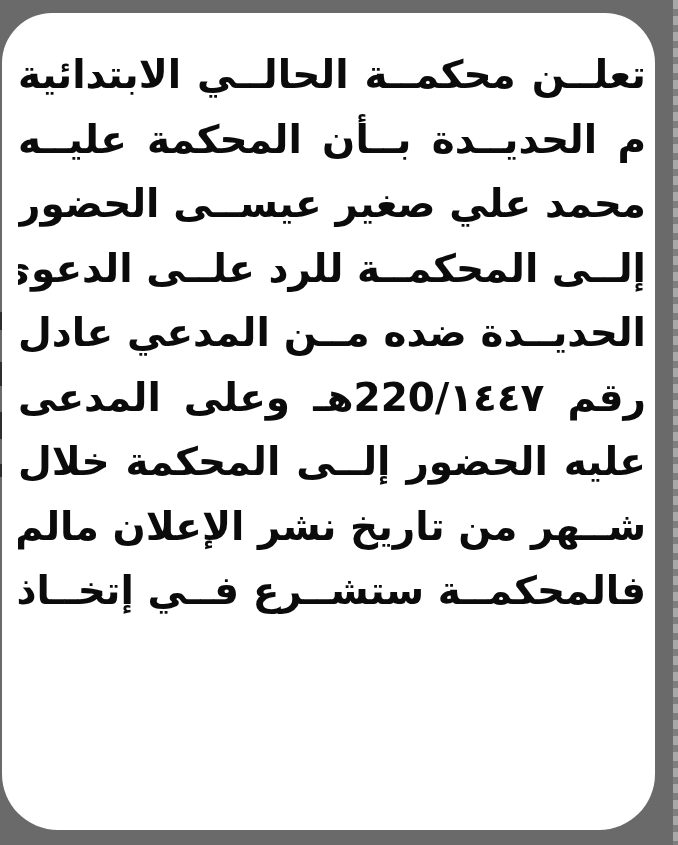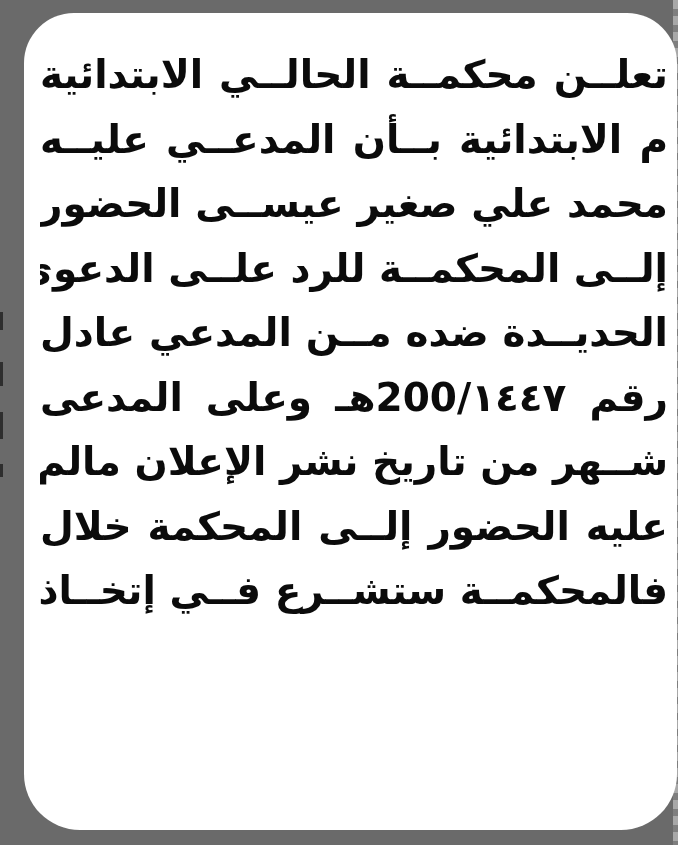--- a/index.html
+++ b/index.html
@@ -22,21 +22,21 @@
     width: 5px;
     height: 845px;
     background: repeating-linear-gradient(180deg,
       #b3b3b3 0px, #b3b3b3 9px,
       #828282 9px, #828282 16px);
     opacity: 0.85;
   }
   
   #notice-box {
     position: absolute;
-    left: 24px;
+    left: 2px;
     top: 13px;
     width: 653px;
     height: 817px;
     background: #ffffff;
     border-radius: 50px 50px 56px 56px;
     box-sizing: border-box;
     padding: 30px 9px 6px 16px;
     overflow: hidden;
   }
   .notice-line {
@@ -74,23 +74,23 @@
 
   <div id="col-sep"></div>
 
   <div class="print-artifact" id="artifact-1"></div>
   <div class="print-artifact" id="artifact-2"></div>
   <div class="print-artifact" id="artifact-3"></div>
   <div class="print-artifact" id="artifact-4"></div>
 
   <div id="notice-box">
     <div class="notice-line">تعلــن محكمــة الحالــي الابتدائية</div>
-    <div class="notice-line">م الابتدائية بــأن المدعــي عليــه</div>
+    <div class="notice-line">م الحديــدة بــأن المحكمة عليــه</div>
     <div class="notice-line">محمد علي صغير عيســى الحضور</div>
     <div class="notice-line">إلــى المحكمــة للرد علــى الدعوى</div>
     <div class="notice-line">الحديــدة ضده مــن المدعي عادل</div>
-    <div class="notice-line">رقم 200/١٤٤٧هـ وعلى المدعى</div>
+    <div class="notice-line">رقم 220/١٤٤٧هـ وعلى المدعى</div>
+    <div class="notice-line">عليه الحضور إلــى المحكمة خلال</div>
     <div class="notice-line">شــهر من تاريخ نشر الإعلان مالم</div>
-    <div class="notice-line">عليه الحضور إلــى المحكمة خلال</div>
     <div class="notice-line">فالمحكمــة ستشــرع فــي إتخــاذ</div>
   </div>
 
 </div>
 
 </body></html>

